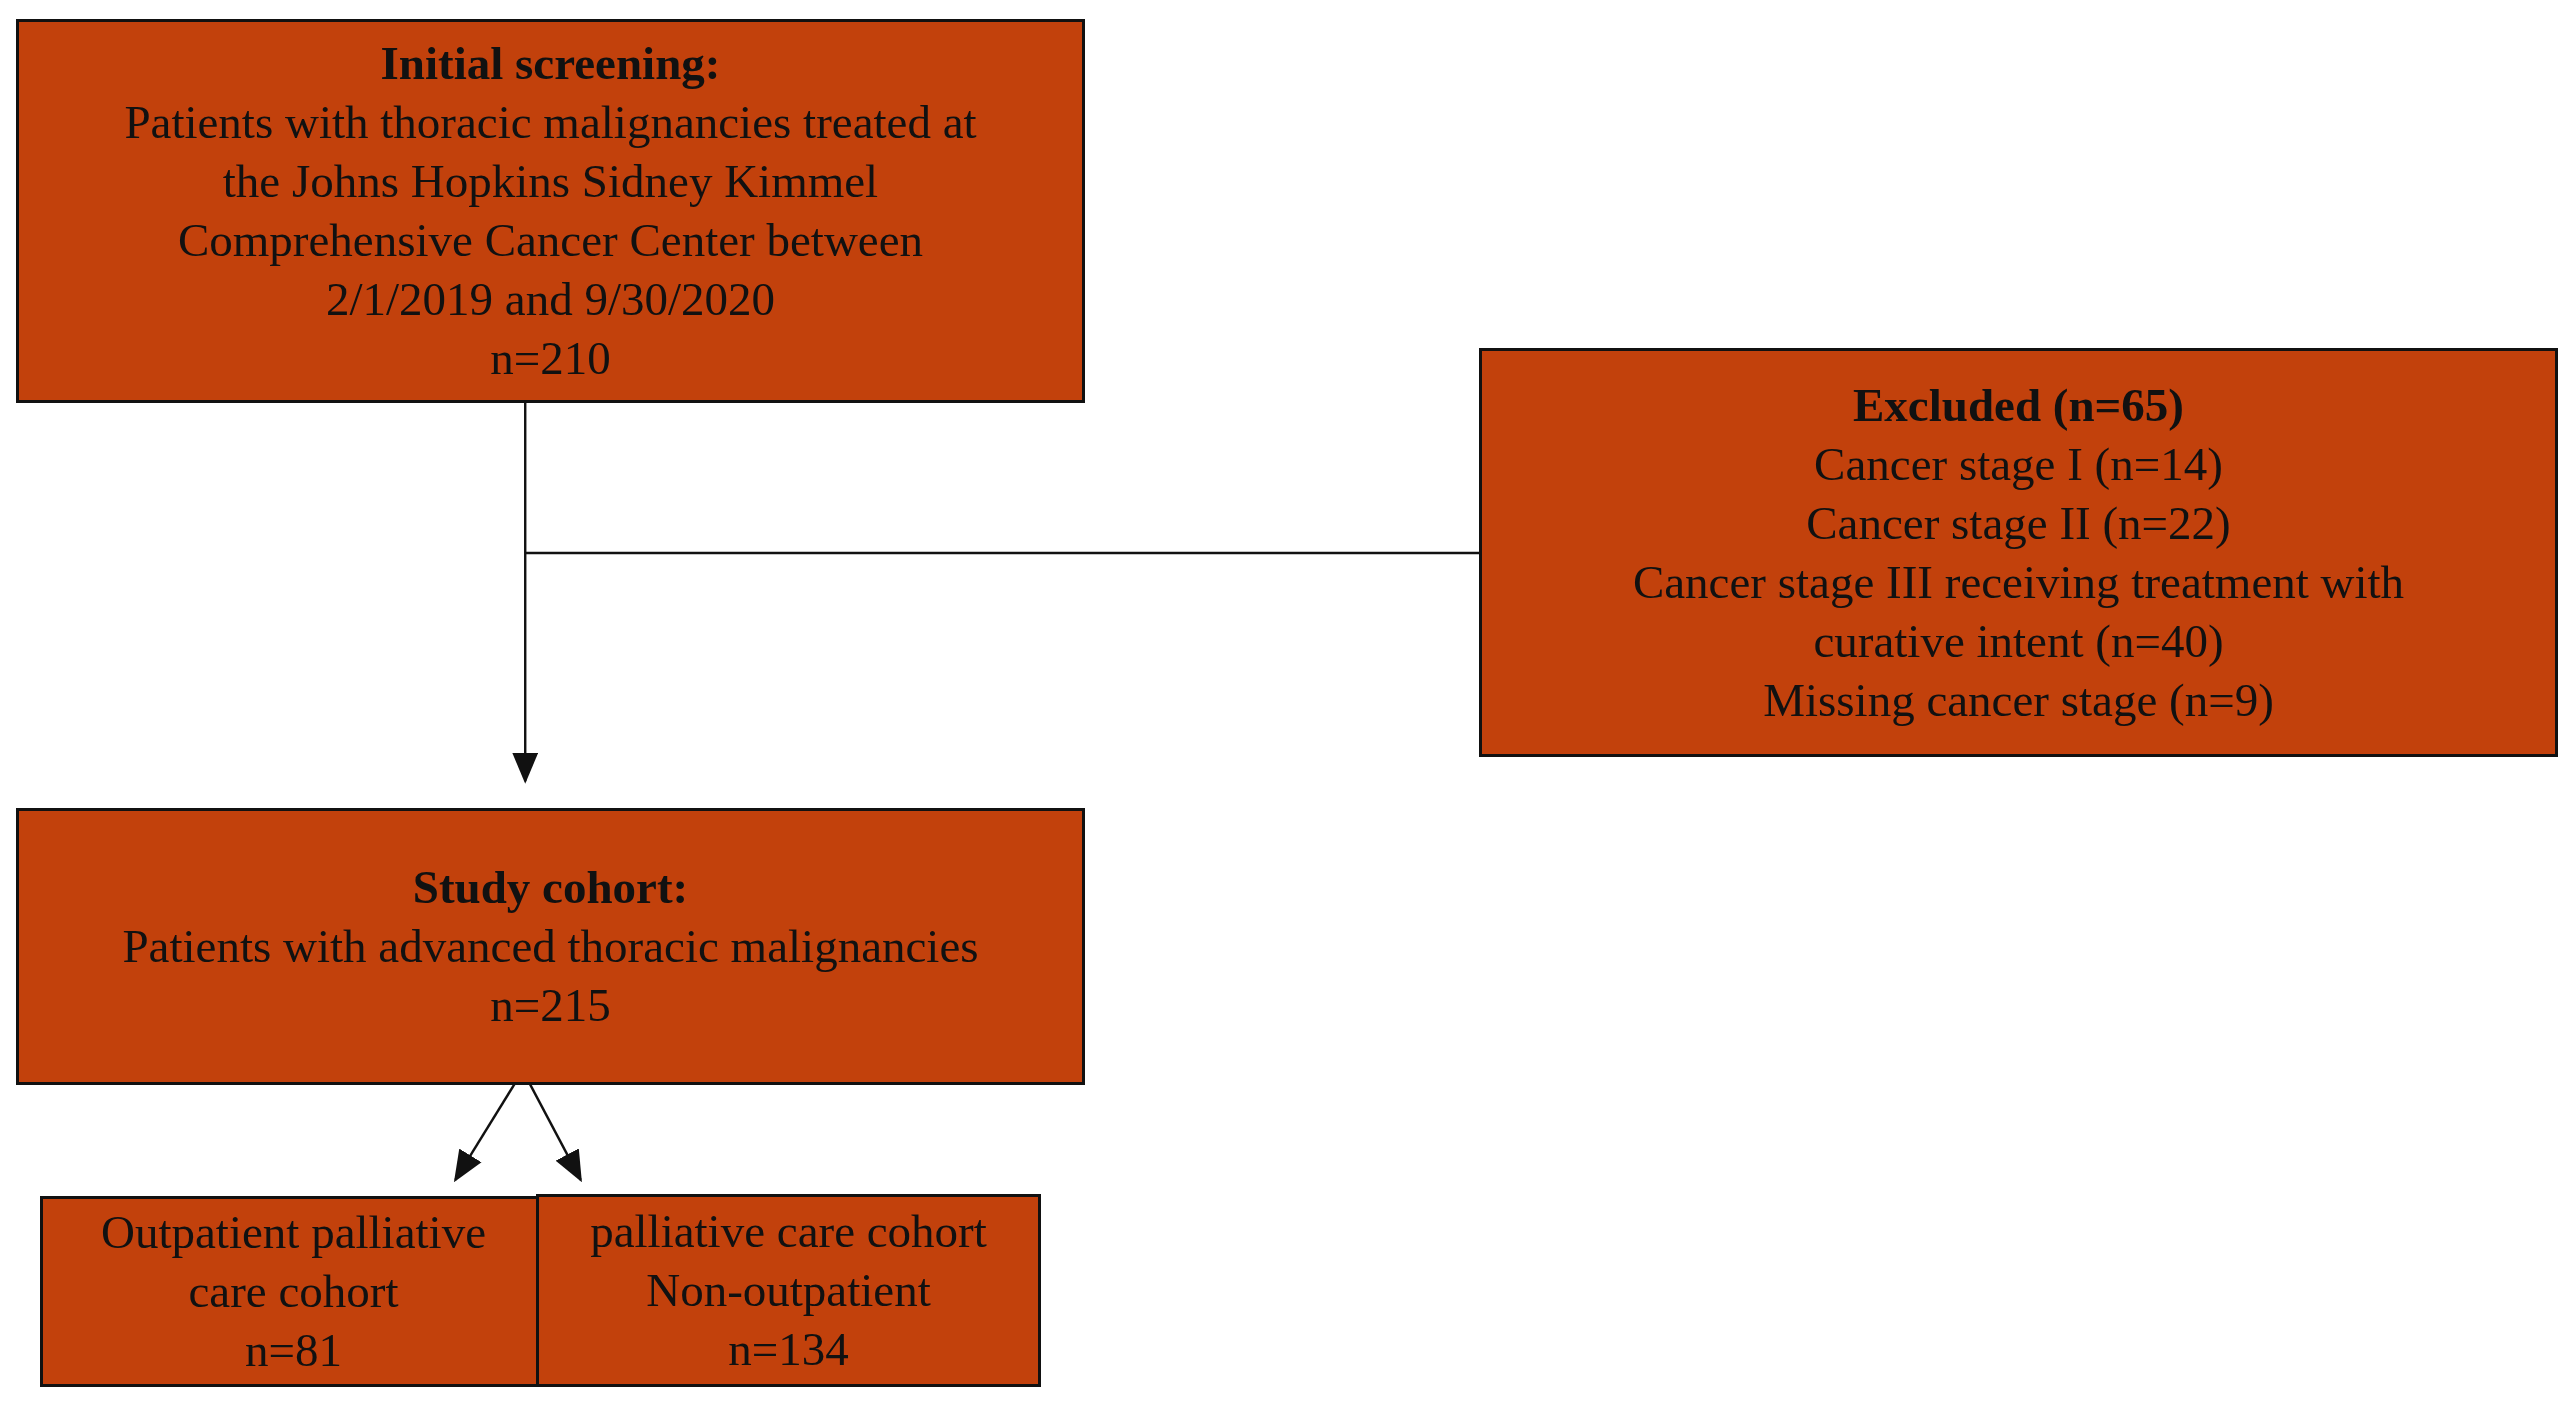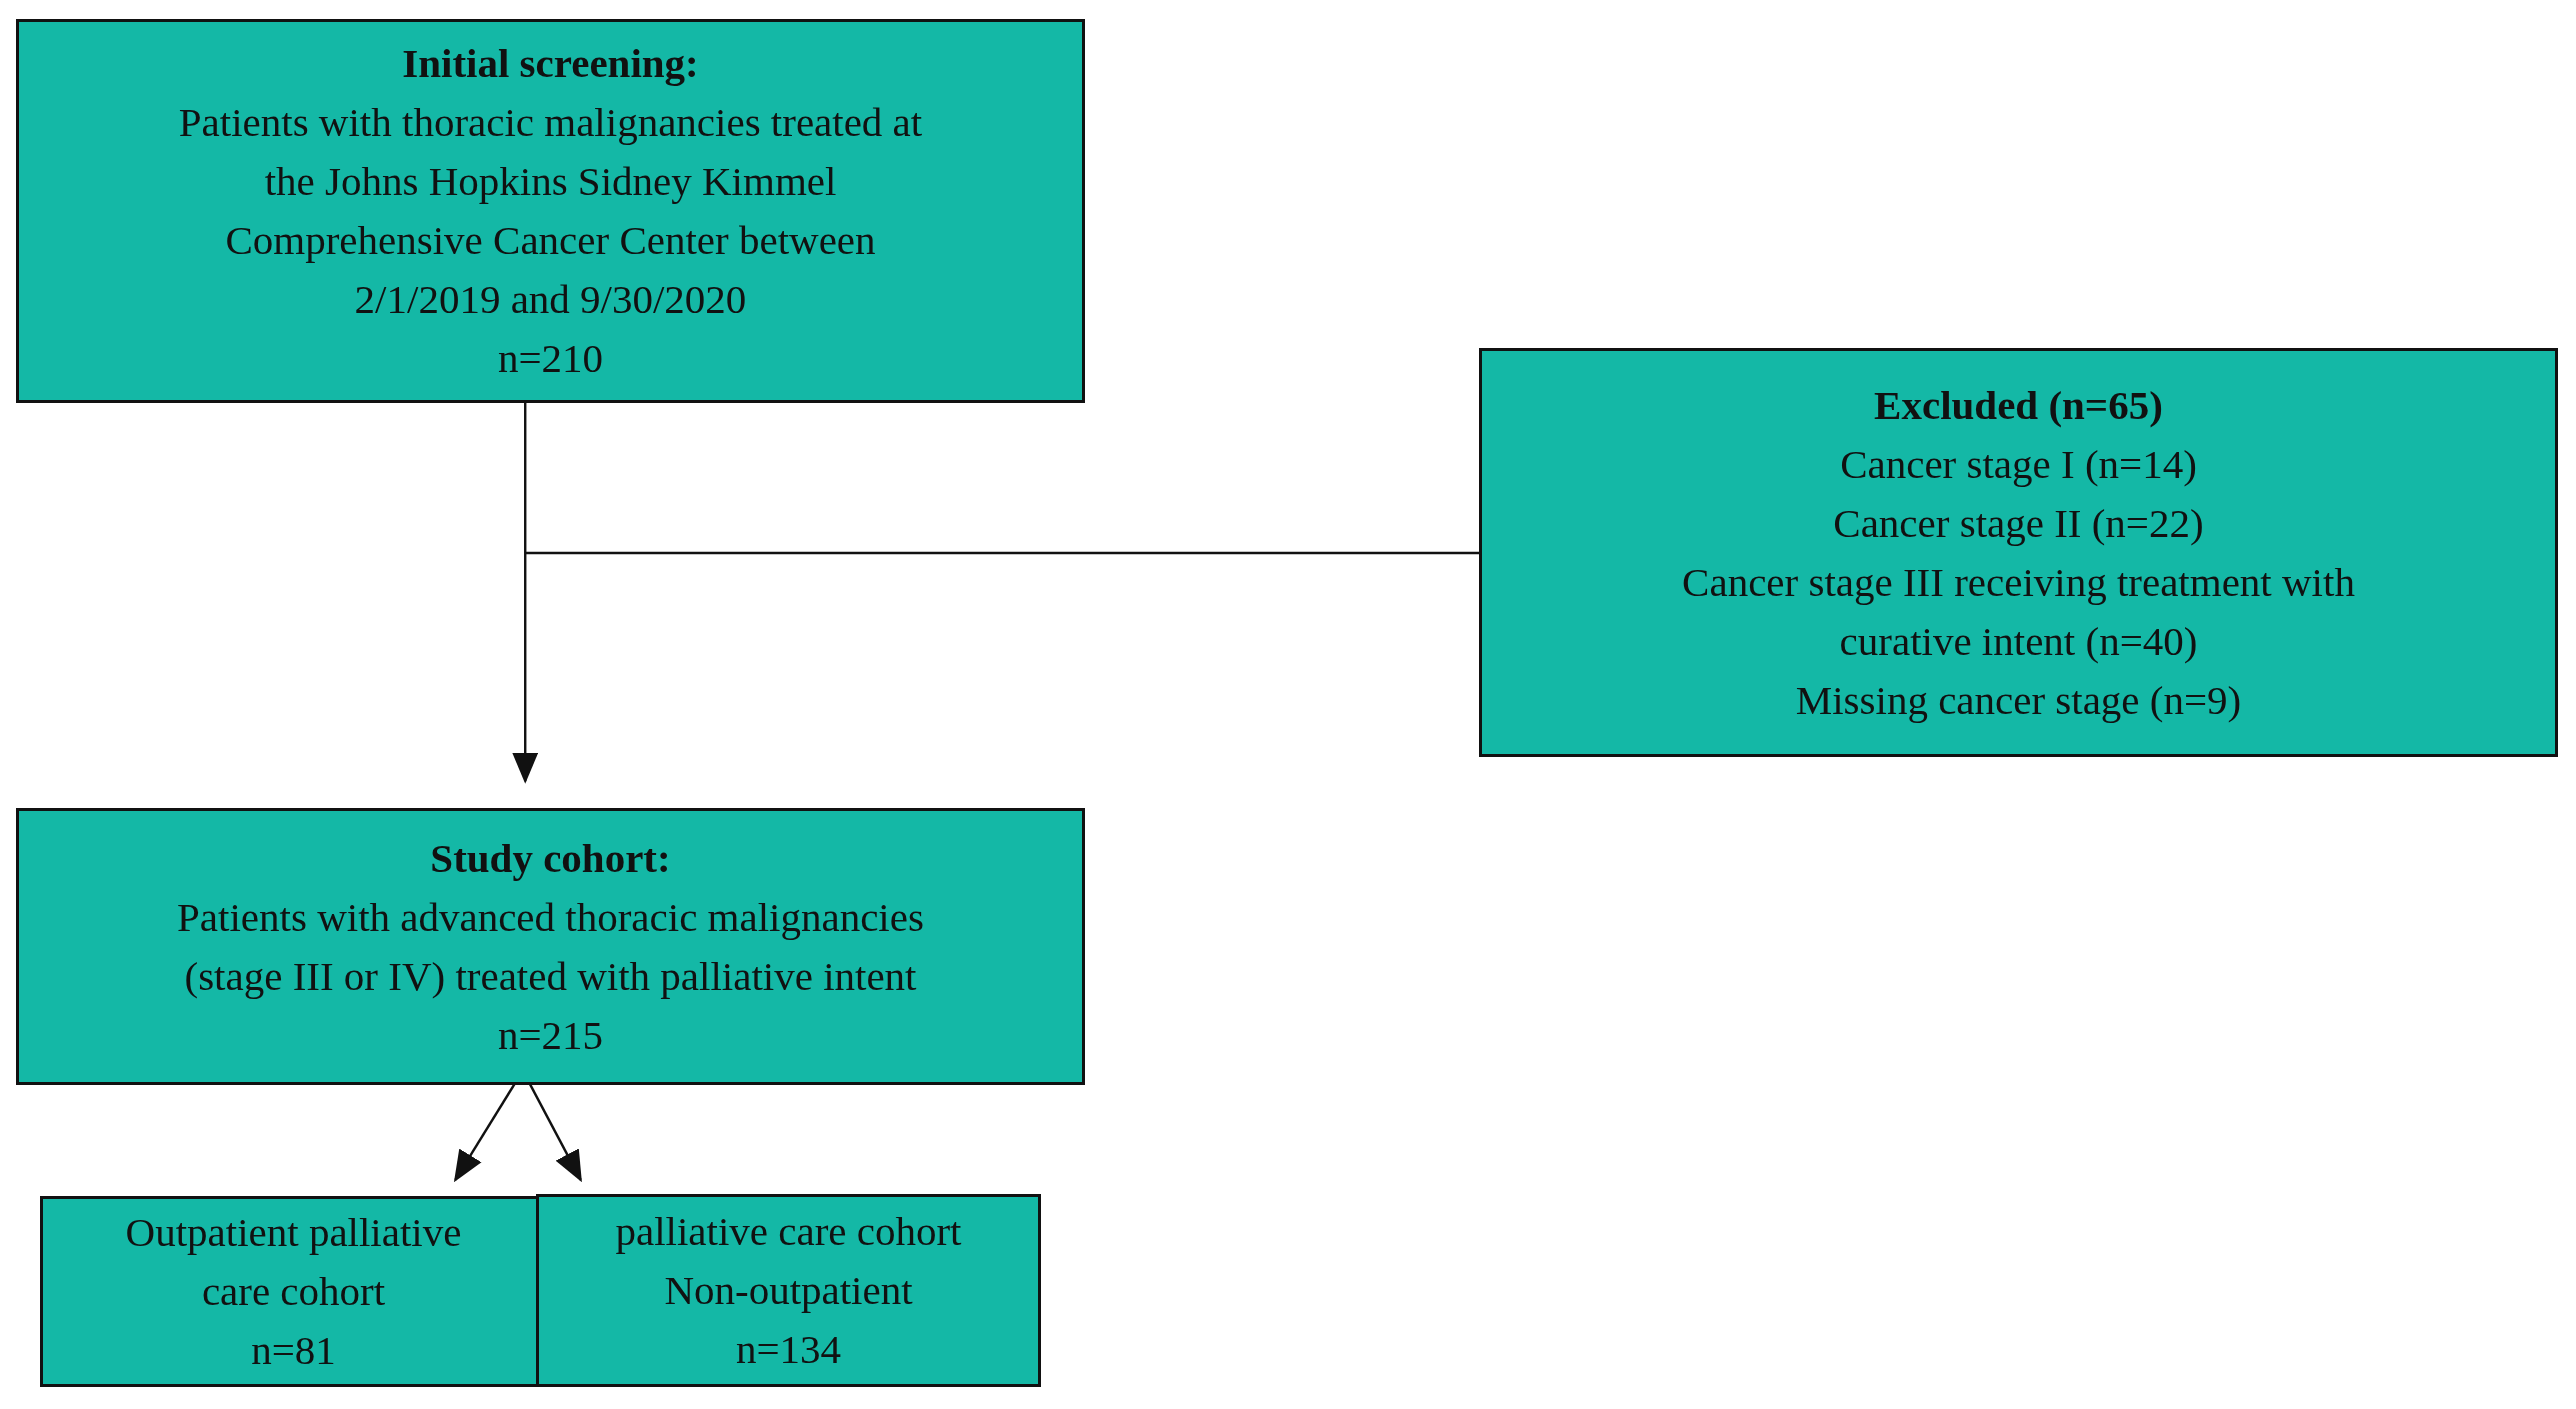--- a/index.html
+++ b/index.html
@@ -21,27 +21,27 @@
     left: 0;
     top: 0;
     width: 2576px;
     height: 1409px;
     pointer-events: none;
   }
   .box {
     position: absolute;
     box-sizing: border-box;
     border: 3.2px solid #111111;
-    background: #14b8a6;
+    background: #c2410c;
     display: flex;
     flex-direction: column;
     justify-content: center;
     align-items: center;
     text-align: right;
-    font-size: 41px;
+    font-size: 47px;
     line-height: 59px;
   }
   .box .line {
     white-space: nowrap;
   }
   .box .title {
     font-weight: bold;
   }
   #box-initial        { left: 16px;   top: 18.5px;   width: 1069px; height: 384px; }
   #box-excluded       { left: 1479px; top: 348px;  width: 1079px; height: 409px; }
@@ -80,21 +80,20 @@
     <div class="line">Cancer stage I (n=14)</div>
     <div class="line">Cancer stage II (n=22)</div>
     <div class="line">Cancer stage III receiving treatment with</div>
     <div class="line">curative intent (n=40)</div>
     <div class="line">Missing cancer stage (n=9)</div>
   </div>
 
   <div class="box" id="box-study">
     <div class="line title">Study cohort:</div>
     <div class="line">Patients with advanced thoracic malignancies</div>
-    <div class="line">(stage III or IV) treated with palliative intent</div>
     <div class="line">n=215</div>
   </div>
 
   <div class="box" id="box-outpatient">
     <div class="line">Outpatient palliative</div>
     <div class="line">care cohort</div>
     <div class="line">n=81</div>
   </div>
 
   <div class="box" id="box-non-outpatient">

